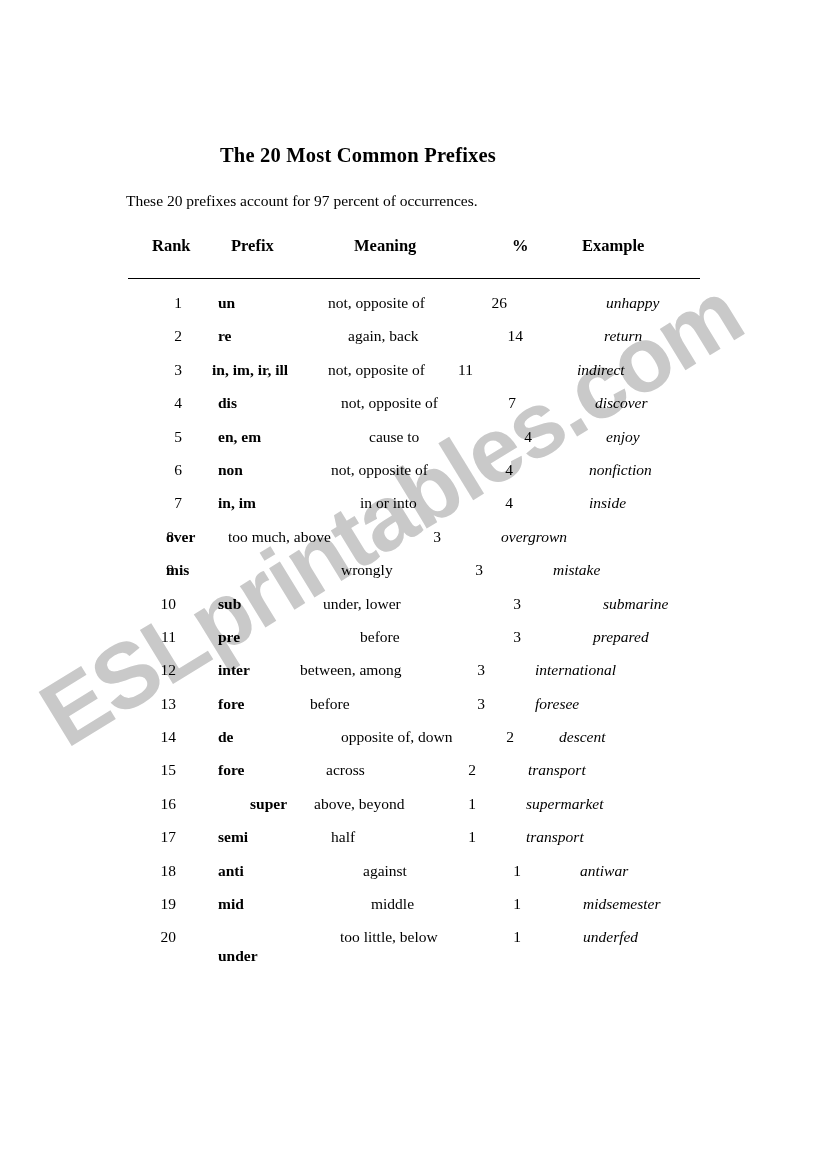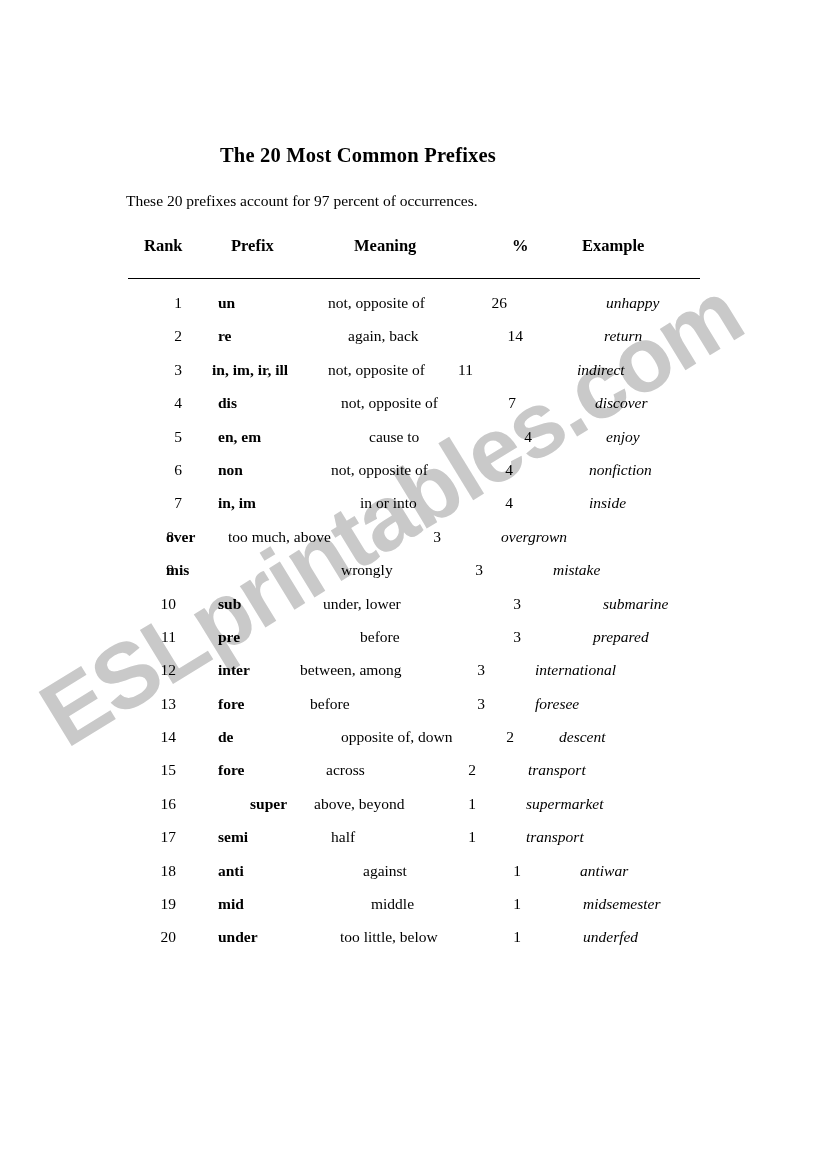--- a/index.html
+++ b/index.html
@@ -79,21 +79,21 @@
     position: relative;
     height: 32px;
     font-weight: bold;
     font-size: 16.5px;
   }
   .hdr-cell {
     position: absolute;
     top: 0;
     white-space: nowrap;
   }
-  .h-rank    { left: 16px;  }
+  .h-rank    { left: 24px;  }
   .h-prefix  { left: 103px; }
   .h-meaning { left: 226px; }
   .h-pct     { left: 384px; }
   .h-example { left: 454px; }
 
   .rule {
     position: absolute;
     left: 0;
     top: 42px;
     width: 572px;
@@ -289,21 +289,21 @@
           </div>
           <div class="row">
             <span class="cell c-rank" style="left: 14px;">19</span>
             <span class="cell c-prefix" style="left: 90px;">mid</span>
             <span class="cell c-meaning" style="left: 243px;">middle</span>
             <span class="cell c-pct" style="left: 375px;">1</span>
             <span class="cell c-example" style="left: 455px;">midsemester</span>
           </div>
           <div class="row">
             <span class="cell c-rank" style="left: 14px;">20</span>
-            <span class="cell c-prefix" style="left: 90px;">under</span>
+            <span class="cell c-prefix" style="left: 90px; margin-top: 19px;">under</span>
             <span class="cell c-meaning" style="left: 212px;">too little, below</span>
             <span class="cell c-pct" style="left: 375px;">1</span>
             <span class="cell c-example" style="left: 455px;">underfed</span>
           </div>
         </div>
 
     </div>
   </div>
 </div>
 

